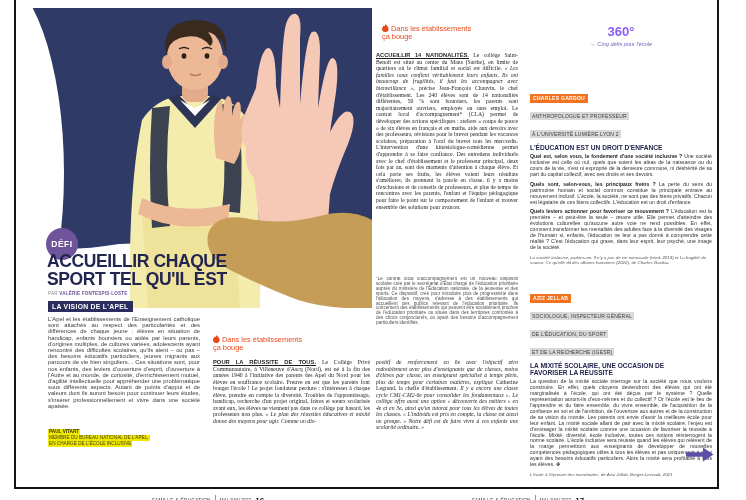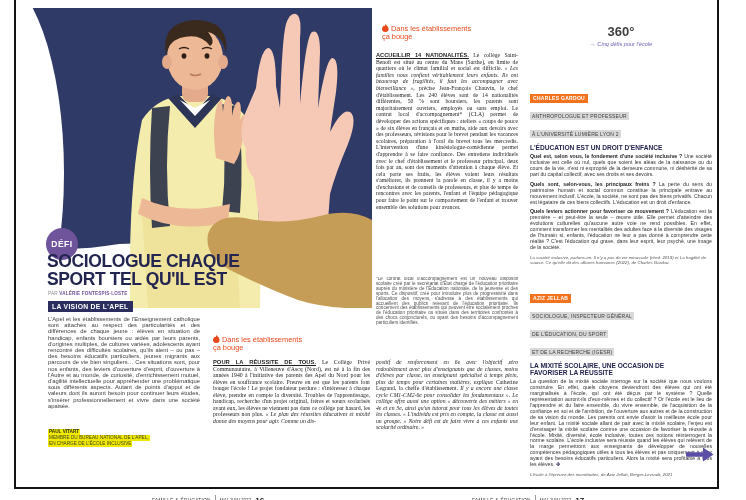--- a/index.html
+++ b/index.html
@@ -27,21 +27,21 @@
   
   .kicker{position:absolute;color:#e8491b;font-weight:normal;font-size:7.4px;line-height:8px;}
   .kicker svg{vertical-align:-1px;margin-right:2px;}
   
   .serifcol{font-family:"Liberation Serif",serif;text-align:justify;color:#242424;overflow:hidden;position:absolute;}
   .lead{font-family:"Liberation Sans",sans-serif;font-weight:bold;text-decoration:underline;
         text-underline-offset:1px;color:#1d1d1d;}
   .footnote{position:absolute;font-size:4.6px;line-height:4.9px;color:#4f4f4f;text-align:justify;overflow:hidden;}
   .ital{font-style:italic;}
   
-  .rubric{position:absolute;left:530px;top:24px;width:182px;text-align:center;color:#404040;
+  .rubric{position:absolute;left:530px;top:24px;width:182px;text-align:center;color:#8b5cf6;
       font-weight:bold;font-size:13px;}
   .rubric-sub{position:absolute;left:530px;top:41px;width:182px;text-align:center;color:#6f63b8;
       font-size:5.6px;font-style:italic;}
   .rubric-sub .arr{font-style:normal;font-size:6px;}
   .experts-title{position:absolute;left:530px;top:63px;color:#23244f;font-weight:bold;font-size:10.5px;letter-spacing:.2px;}
   .badge-orange{background:#f1731f;color:#fff;font-weight:bold;font-size:5px;padding:1.5px 3px;
       display:inline-block;letter-spacing:.3px;}
   .role-line{background:#d9d9d9;color:#3c3c3c;font-size:5px;padding:1px 2px;display:inline-block;
       margin-top:1.4px;letter-spacing:.2px;}
   .exp-heading{color:#23244f;font-weight:bold;font-size:6.6px;line-height:7.2px;}
@@ -103,21 +103,21 @@
     </g>
 
     <g>
       <path d="M342 300 L342 212 Q320 200 290 208 Q250 218 215 210 Q185 206 178 226 Q174 248 200 262 Q240 282 268 292 Q300 302 342 300 Z" fill="#c59d56"></path>
     </g>
   </svg>
 
   <div class="defi-badge">DÉFI</div>
 
   <div class="headline">
-    <div>SOCIOLOGUE CHAQUE</div>
+    <div>ACCUEILLIR CHAQUE</div>
     <div>SPORT TEL QU'IL EST</div>
   </div>
 
   <div class="byline">
     <span class="pre">PAR</span>
     <span class="name">VALÉRIE FONTESPIS-LOSTE</span>
   </div>
 
   <div class="section-label">LA VISION DE L'APEL</div>
 

